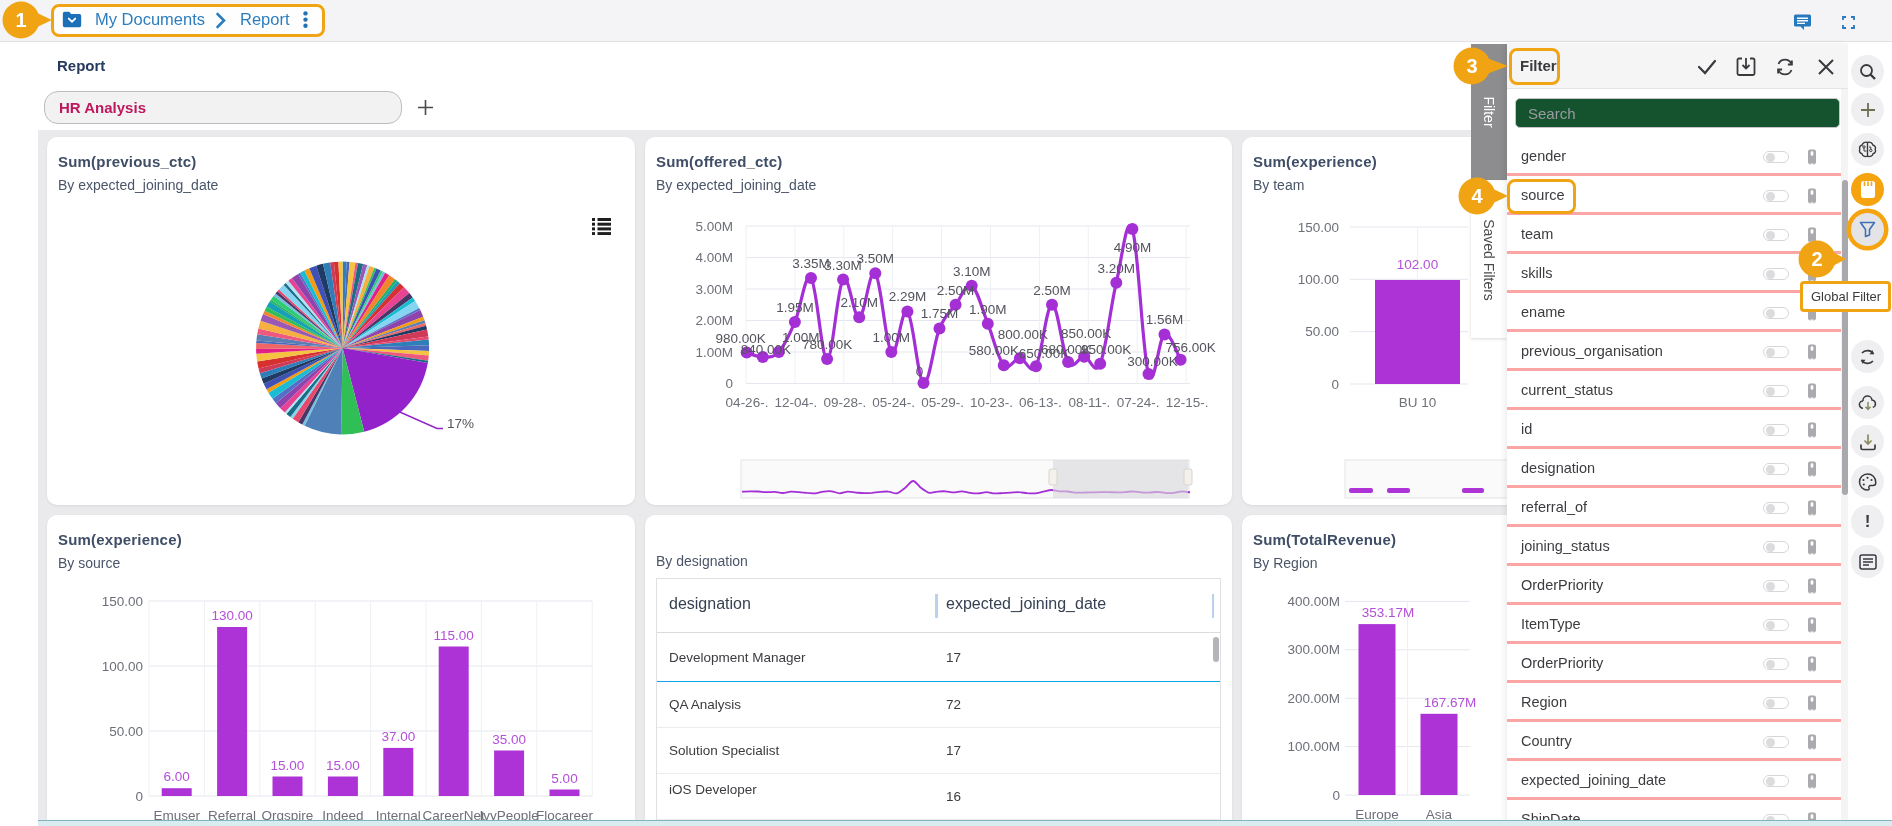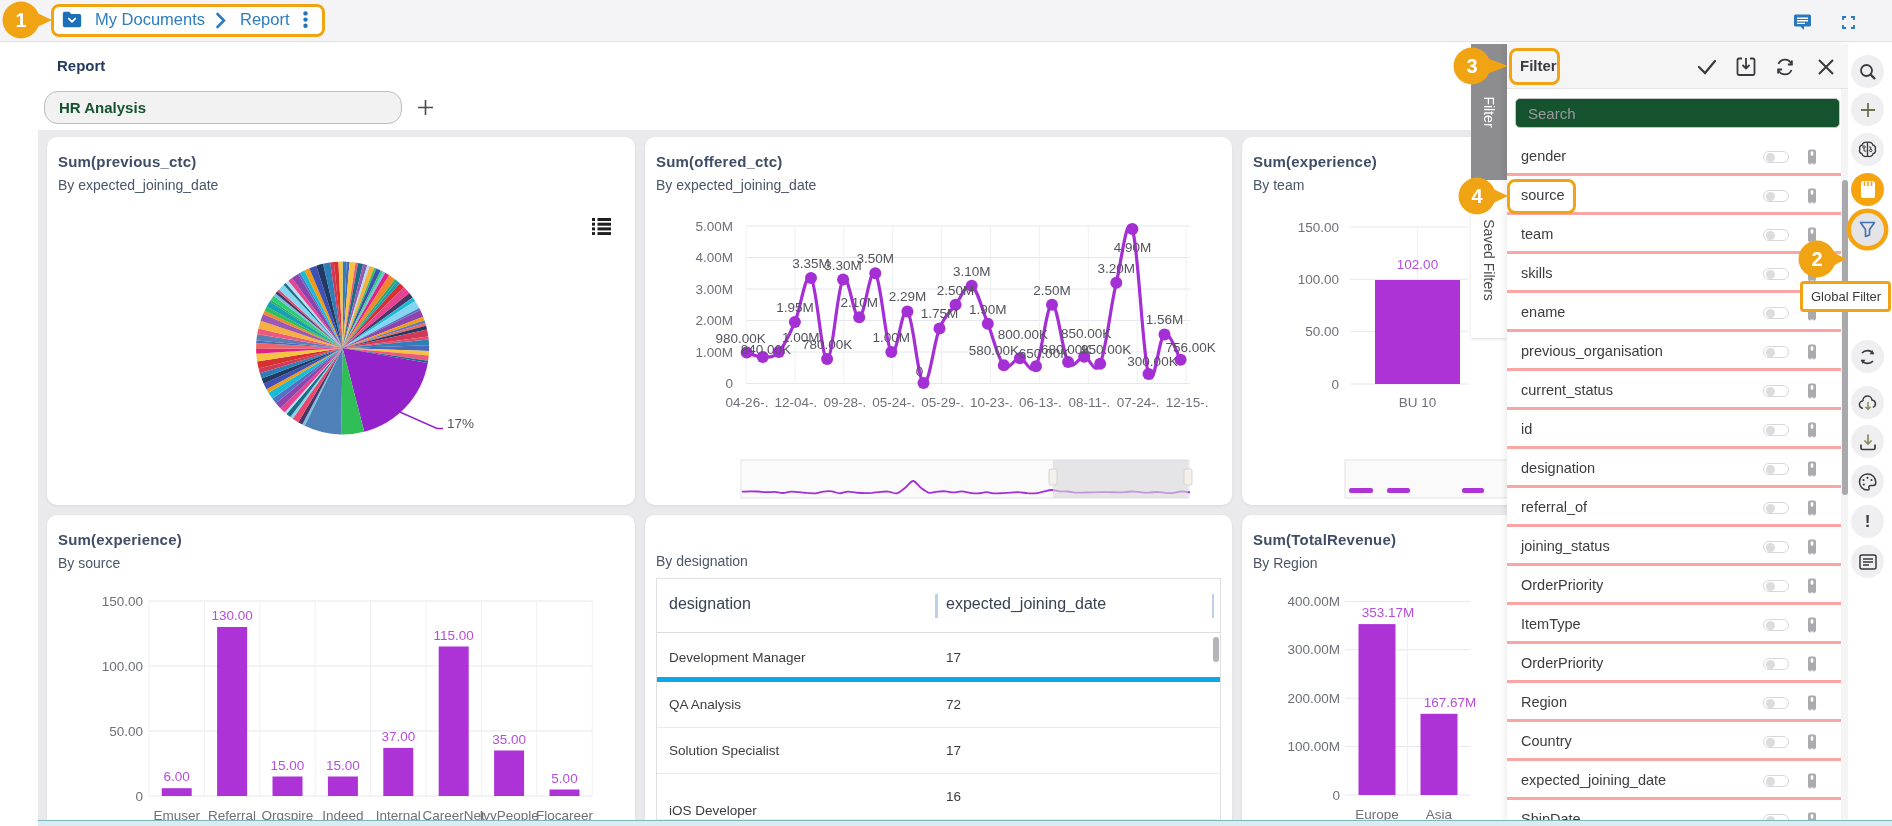--- a/index.html
+++ b/index.html
@@ -26,21 +26,21 @@
 .vtext { transform:rotate(90deg); white-space:nowrap; font-size:14px; }
 </style></head><body>
 <div id="page">
 <div class="dash"></div>
 <div class="topbar"></div>
 <div class="abs" style="left:0;top:43px;width:1892px;height:45px;background:#fff;">
       <span style="position:absolute;left:57px;top:14px;font-size:15px;font-weight:700;color:#253a5e;">Report</span>
     </div>
 <div class="abs" style="left:0;top:88px;width:1892px;height:42px;background:#fff;">
   <div style="position:absolute;left:44px;top:3px;width:358px;height:33px;background:#f2f2f3;border:1px solid #babdc2;border-radius:14px;">
-    <span style="position:absolute;left:14px;top:7px;font-size:15px;font-weight:700;color:#14532d;text-align:center;">HR Analysis</span>
+    <span style="position:absolute;left:14px;top:7px;font-size:15px;font-weight:700;color:#be185d;text-align:center;">HR Analysis</span>
   </div>
   <svg class="abs" style="left:417px;top:11px" width="17" height="17" viewBox="0 0 17 17">
         <path d="M8.5 1 V16 M1 8.5 H16" stroke="#4a4a4a" stroke-width="1.6"></path>
       </svg>
 </div>
 <div class="abs" style="left:51px;top:4px;width:274px;height:33px;background:#fefefe;border-radius:6px;"></div>
 <svg class="abs" style="left:61px;top:10px" width="22" height="19" viewBox="0 0 24 19">
       <path d="M2 3 a2 2 0 0 1 2-2 h5 l2 2.5 h9 a2 2 0 0 1 2 2 V16 a2 2 0 0 1 -2 2 H4 a2 2 0 0 1 -2 -2 Z" fill="#1d6fb8"></path>
       <path d="M8.5 8.5 L12 12 L15.5 8.5" fill="none" stroke="#fff" stroke-width="2" stroke-linecap="round"></path>
     </svg>
@@ -343,34 +343,34 @@
   <span class="csub" style="top:38px;">By designation</span>
 </div>
 <div class="abs" style="left:656px;top:578px;width:565px;height:248px;border:1px solid #e0e0e2;background:#fff;">
   <div style="position:absolute;left:0;top:0;width:100%;height:54px;border-bottom:1px solid #dcdcdf;">
     <span style="position:absolute;left:12px;top:16px;font-size:16px;color:#374151;">designation</span>
     <span style="position:absolute;left:289px;top:16px;font-size:16px;color:#374151;">expected_joining_date</span>
     <span style="position:absolute;left:278px;top:15px;width:2.5px;height:24px;background:#b9d1ea;"></span>
     <span style="position:absolute;right:6px;top:15px;width:2.5px;height:24px;background:#b9d1ea;"></span>
   </div>
   <div style="position:absolute;left:0;top:54px;width:100%;">
-    <div style="height:49px;border-bottom:5px solid #0ea5e9;position:relative;">
+    <div style="height:49px;border-bottom:1px solid #0ea5e9;position:relative;">
           <span style="position:absolute;left:12px;top:17px;font-size:13.5px;color:#3c3c40;">Development Manager</span>
           <span style="position:absolute;left:289px;top:17px;font-size:13.5px;color:#3c3c40;">17</span>
         </div>
     <div style="height:46px;border-bottom:1px solid #ececee;position:relative;">
           <span style="position:absolute;left:12px;top:15px;font-size:13.5px;color:#3c3c40;">QA Analysis</span>
           <span style="position:absolute;left:289px;top:15px;font-size:13.5px;color:#3c3c40;">72</span>
         </div>
     <div style="height:46px;border-bottom:1px solid #ececee;position:relative;">
           <span style="position:absolute;left:12px;top:15px;font-size:13.5px;color:#3c3c40;">Solution Specialist</span>
           <span style="position:absolute;left:289px;top:15px;font-size:13.5px;color:#3c3c40;">17</span>
         </div>
     <div style="height:46px;border-bottom:1px solid #ececee;position:relative;">
-          <span style="position:absolute;left:12px;top:29px;font-size:13.5px;color:#3c3c40;">iOS Developer</span>
+          <span style="position:absolute;left:12px;top:8px;font-size:13.5px;color:#3c3c40;">iOS Developer</span>
           <span style="position:absolute;left:289px;top:15px;font-size:13.5px;color:#3c3c40;">16</span>
         </div>
   </div>
   <div style="position:absolute;right:1px;top:58px;width:6px;height:25px;background:#b5b5b9;border-radius:3px;"></div>
 </div>
 
 <div class="card" style="left:1242px;top:515px;width:588px;height:368px;overflow:hidden;">
   <span class="ctitle">Sum(TotalRevenue)</span>
       <span class="csub">By Region</span>
   <svg width="588" height="311" viewBox="0 0 588 311" style="position:absolute;left:0;top:0">

